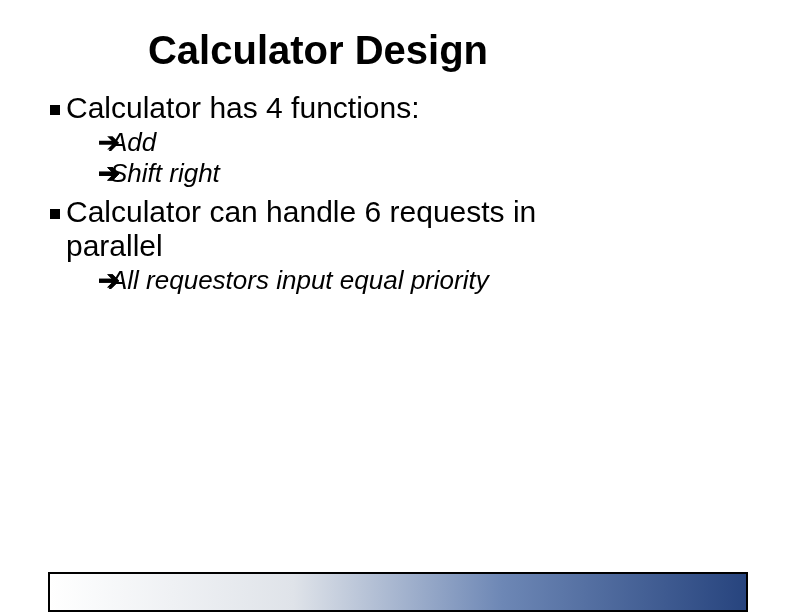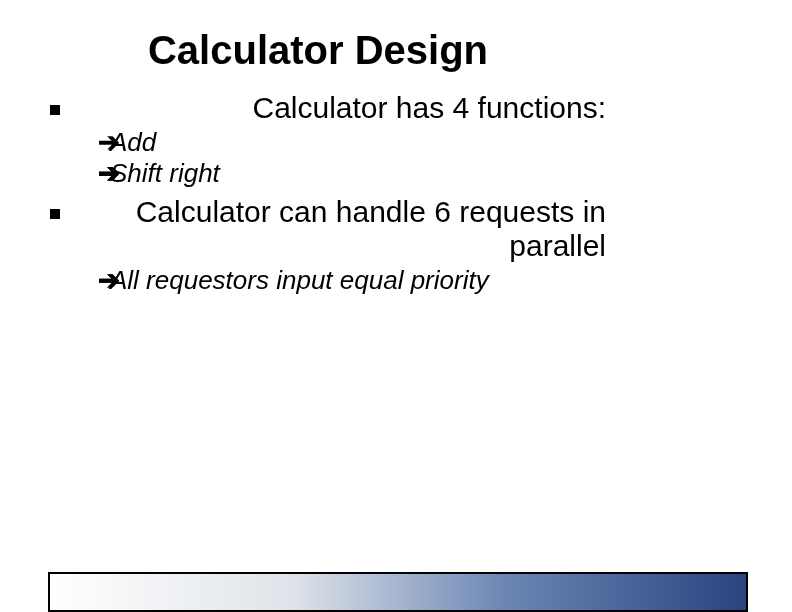--- a/index.html
+++ b/index.html
@@ -28,21 +28,20 @@
   .content {
     padding-left: 50px;
     padding-right: 30px;
   }
   .l1 {
     font-size: 30px;
     margin-top: 6px;
     margin-bottom: 2px;
     position: relative;
     padding-left: 16px;
-    text-align: right;
   }
   .l1 .sq {
     position: absolute;
     left: 0;
     top: 14px;
     width: 10px;
     height: 10px;
     background: #000;
   }
   .l2 {

